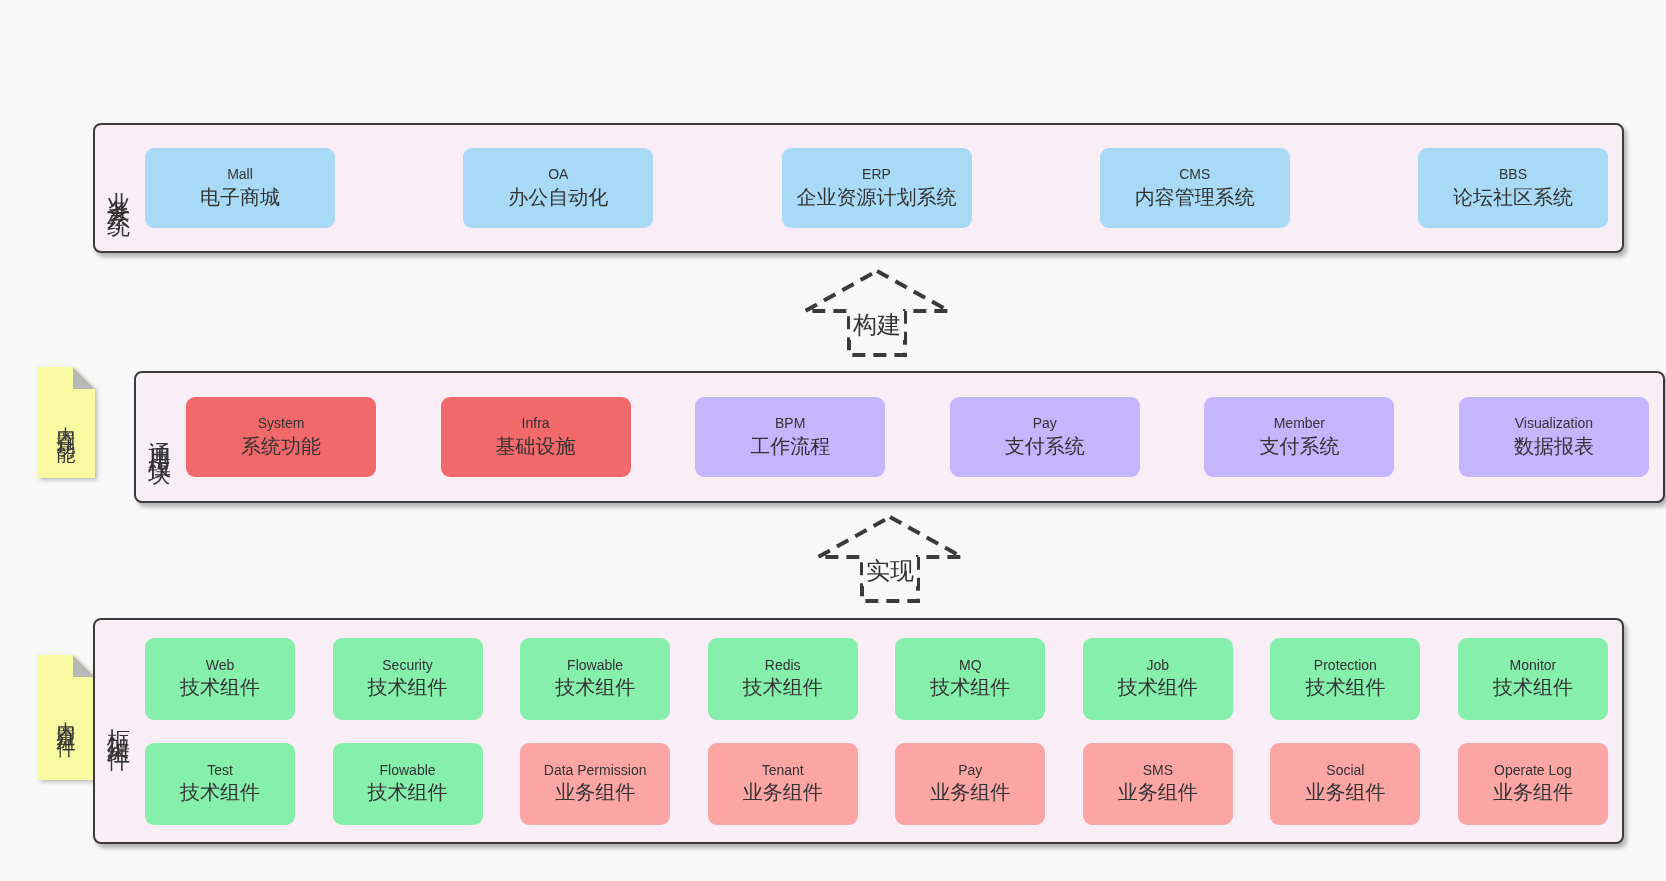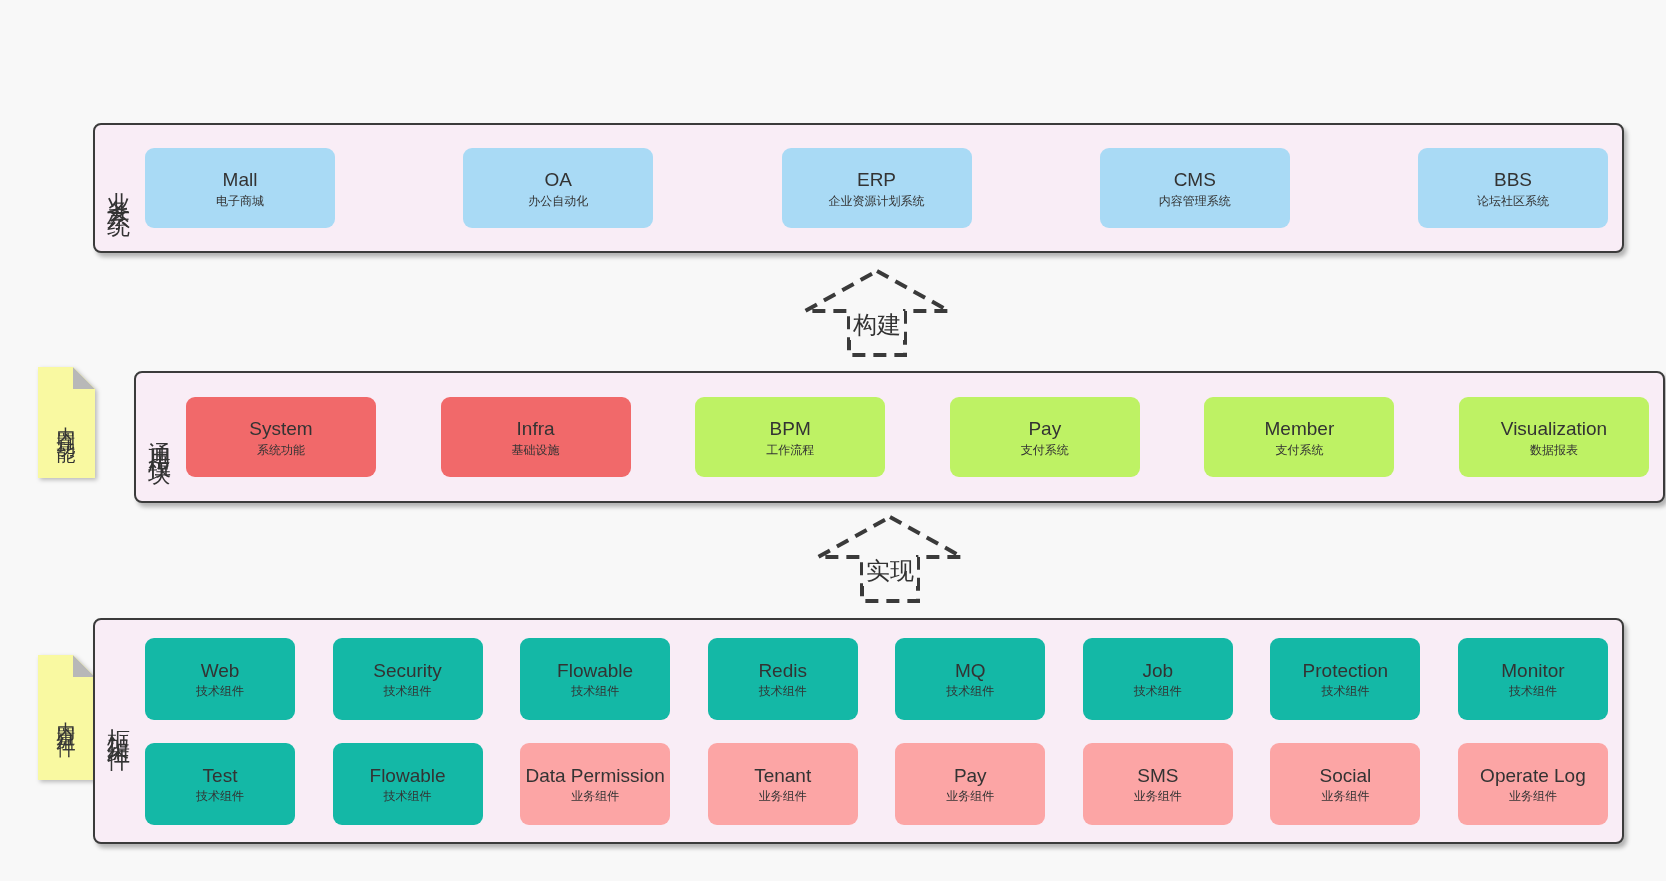--- a/index.html
+++ b/index.html
@@ -56,27 +56,27 @@
     border-radius:9px;
     display:flex; flex-direction:column;
     justify-content:center; align-items:center;
     text-align:center;
     line-height:1.35;
     padding:4px;
     box-sizing:border-box;
   }
   .band-wide  .box { width:190px; height:80px; }
   .band-grid  .box { width:150px; height:82px; }
-  .box .en { font-size:19px; }
-  .box .zh { font-size:12px; }
+  .box .en { font-size:14px; }
+  .box .zh { font-size:20px; }
 
   .blue        { background:#a9daf5; }
   .red         { background:#f1696a; }
-  .pink        { background:#bef264; }
-  .green       { background:#14b8a6; }
+  .pink        { background:#c4b5fd; }
+  .green       { background:#86efac; }
   .green-light { background:#fca5a5; }
 
   
   .sticky-wrap {
     position:absolute;
     z-index:0;
     filter:drop-shadow(2px 2px 2px rgba(0,0,0,.25));
   }
   #sticky-modules    { left:38px; top:367px; width:57px; height:111px; }
   #sticky-components { left:38px; top:655px; width:57px; height:125px; }

